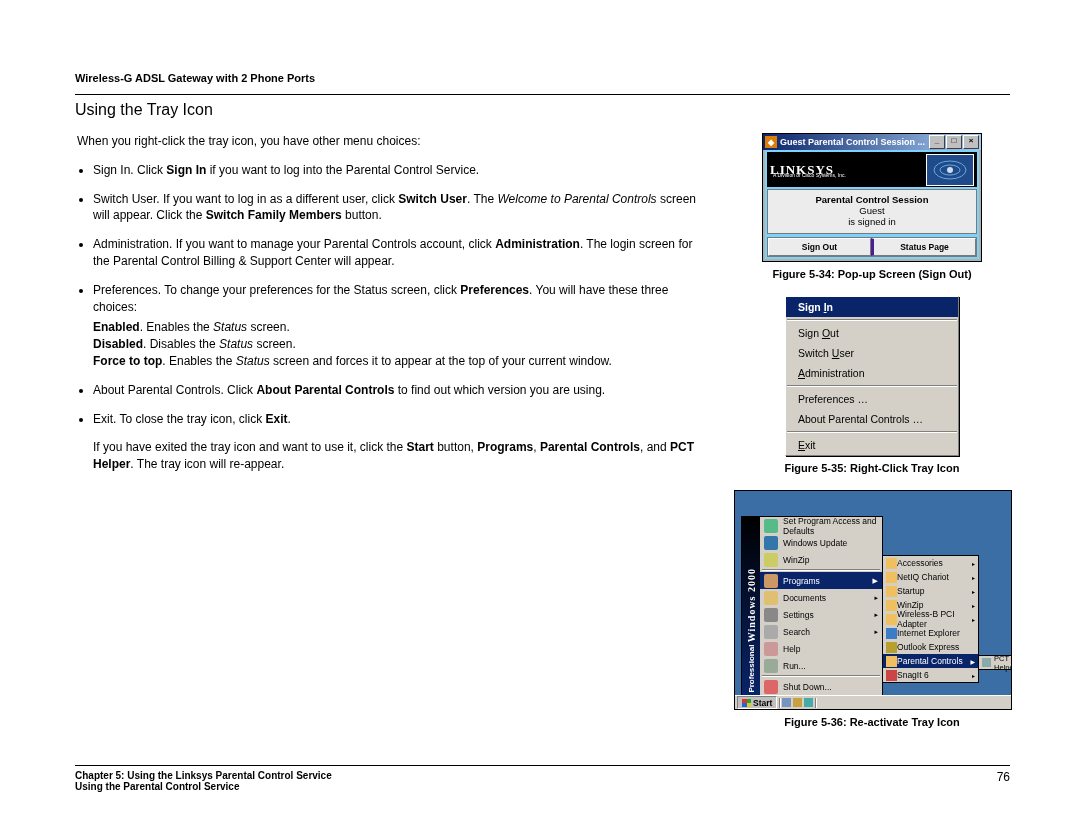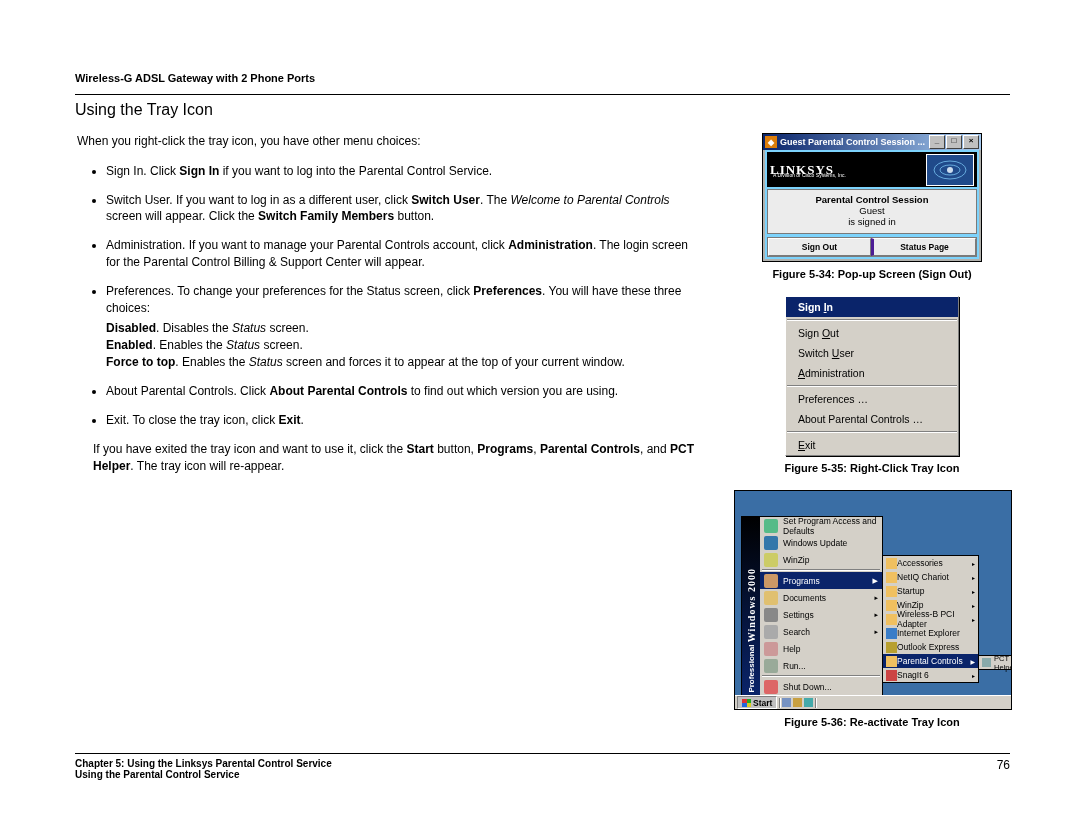--- a/index.html
+++ b/index.html
@@ -10,21 +10,21 @@
   }
   .page{padding:72px 70px 0 75px;box-sizing:border-box;height:100%;position:relative}
 
   .product-title{font-size:11px;font-weight:bold;margin-bottom:10px}
   .rule{border:none;border-top:1px solid #000;margin:0 0 6px}
   .section-title{font-size:16px;margin:0 0 14px 0;font-weight:normal}
 
   .columns{display:flex;gap:28px}
   .col-text{flex:1;font-size:12px;line-height:1.4}
   .col-text p{margin:0 2px 12px}
-  .col-text ul{margin:13px;padding-left:18px}
+  .col-text ul{margin:0;padding-left:18px}
   .col-text li{margin-bottom:12px}
   .nested{margin-top:4px;margin-bottom:4px}
   .nested div{margin:0}
   em{font-style:italic}
 
   .col-fig{width:276px;font-size:11px}
   .caption{font-weight:bold;text-align:center;margin:6px 0 16px;font-size:11px}
 
   
   .fig34{border:1px solid #000;background:#d8d8d4;margin:0 auto;width:218px}
@@ -94,21 +94,21 @@
     border-left-color:#808080;border-right-color:#fff;border-bottom-color:#fff;
     padding:0 4px;height:11px;display:flex;align-items:center;font-weight:bold;gap:2px}
   .fig36 .start .flag{width:9px;height:8px;display:inline-grid;grid-template-columns:1fr 1fr;grid-template-rows:1fr 1fr}
   .fig36 .flag span:nth-child(1){background:#d33}
   .fig36 .flag span:nth-child(2){background:#2a2}
   .fig36 .flag span:nth-child(3){background:#26d}
   .fig36 .flag span:nth-child(4){background:#dc2}
   .fig36 .qlaunch{width:9px;height:9px;background:#7793c2}
   .fig36 .vr{width:1px;height:10px;background:#808080;box-shadow:1px 0 #fff}
 
-  .footer{position:absolute;left:75px;right:70px;bottom:54px;font-size:11px}
+  .footer{position:absolute;left:75px;right:70px;bottom:42px;font-size:11px}
   .footer .rule2{border:none;border-top:1px solid #000;margin:0 0 4px}
   .foot-row{display:flex;justify-content:space-between}
   .foot-left{font-weight:bold;font-size:10px}
   .foot-left .sub{font-weight:bold;display:block}
   .pno{font-size:12px}
 </style>
 </head>
 <body>
 
 <div class="page">
@@ -126,22 +126,22 @@
         </li>
         <li>
           <span>Switch User. If you want to log in as a different user, click </span><b>Switch User</b><span>. The </span><em>Welcome to Parental Controls</em><span> screen will appear. Click the </span><b>Switch Family Members</b><span> button.</span>
         </li>
         <li>
           <span>Administration. If you want to manage your Parental Controls account, click </span><b>Administration</b><span>. The login screen for the Parental Control Billing &amp; Support Center will appear.</span>
         </li>
         <li>
           <span>Preferences. To change your preferences for the Status screen, click </span><b>Preferences</b><span>. You will have these three choices:</span>
           <div class="nested">
+            <div><b>Enabled</b><span>. Enables the </span><em>Status</em><span> screen.</span></div>
             <div><b>Disabled</b><span>. Disables the </span><em>Status</em><span> screen.</span></div>
-            <div><b>Enabled</b><span>. Enables the </span><em>Status</em><span> screen.</span></div>
             <div><b>Force to top</b><span>. Enables the </span><em>Status</em><span> screen and forces it to appear at the top of your current window.</span></div>
           </div>
         </li>
         <li>
           <span>About Parental Controls. Click </span><b>About Parental Controls</b><span> to find out which version you are using.</span>
         </li>
         <li>
           <span>Exit. To close the tray icon, click </span><b>Exit</b><span>.</span>
         </li>
       </ul>

